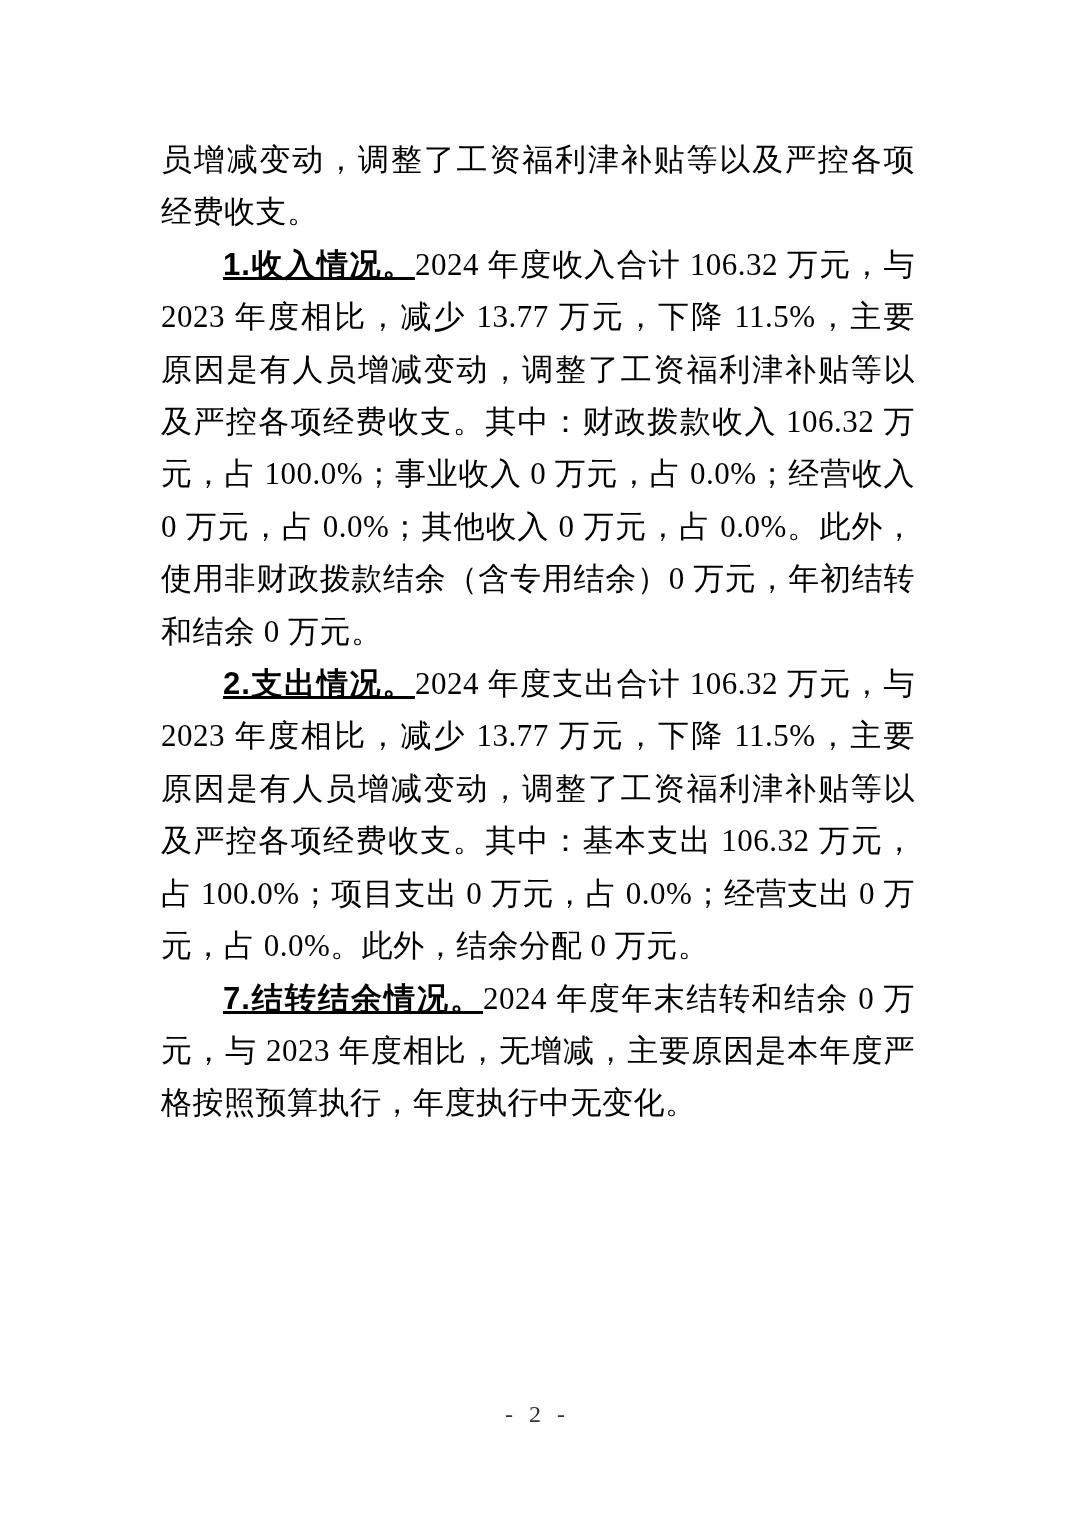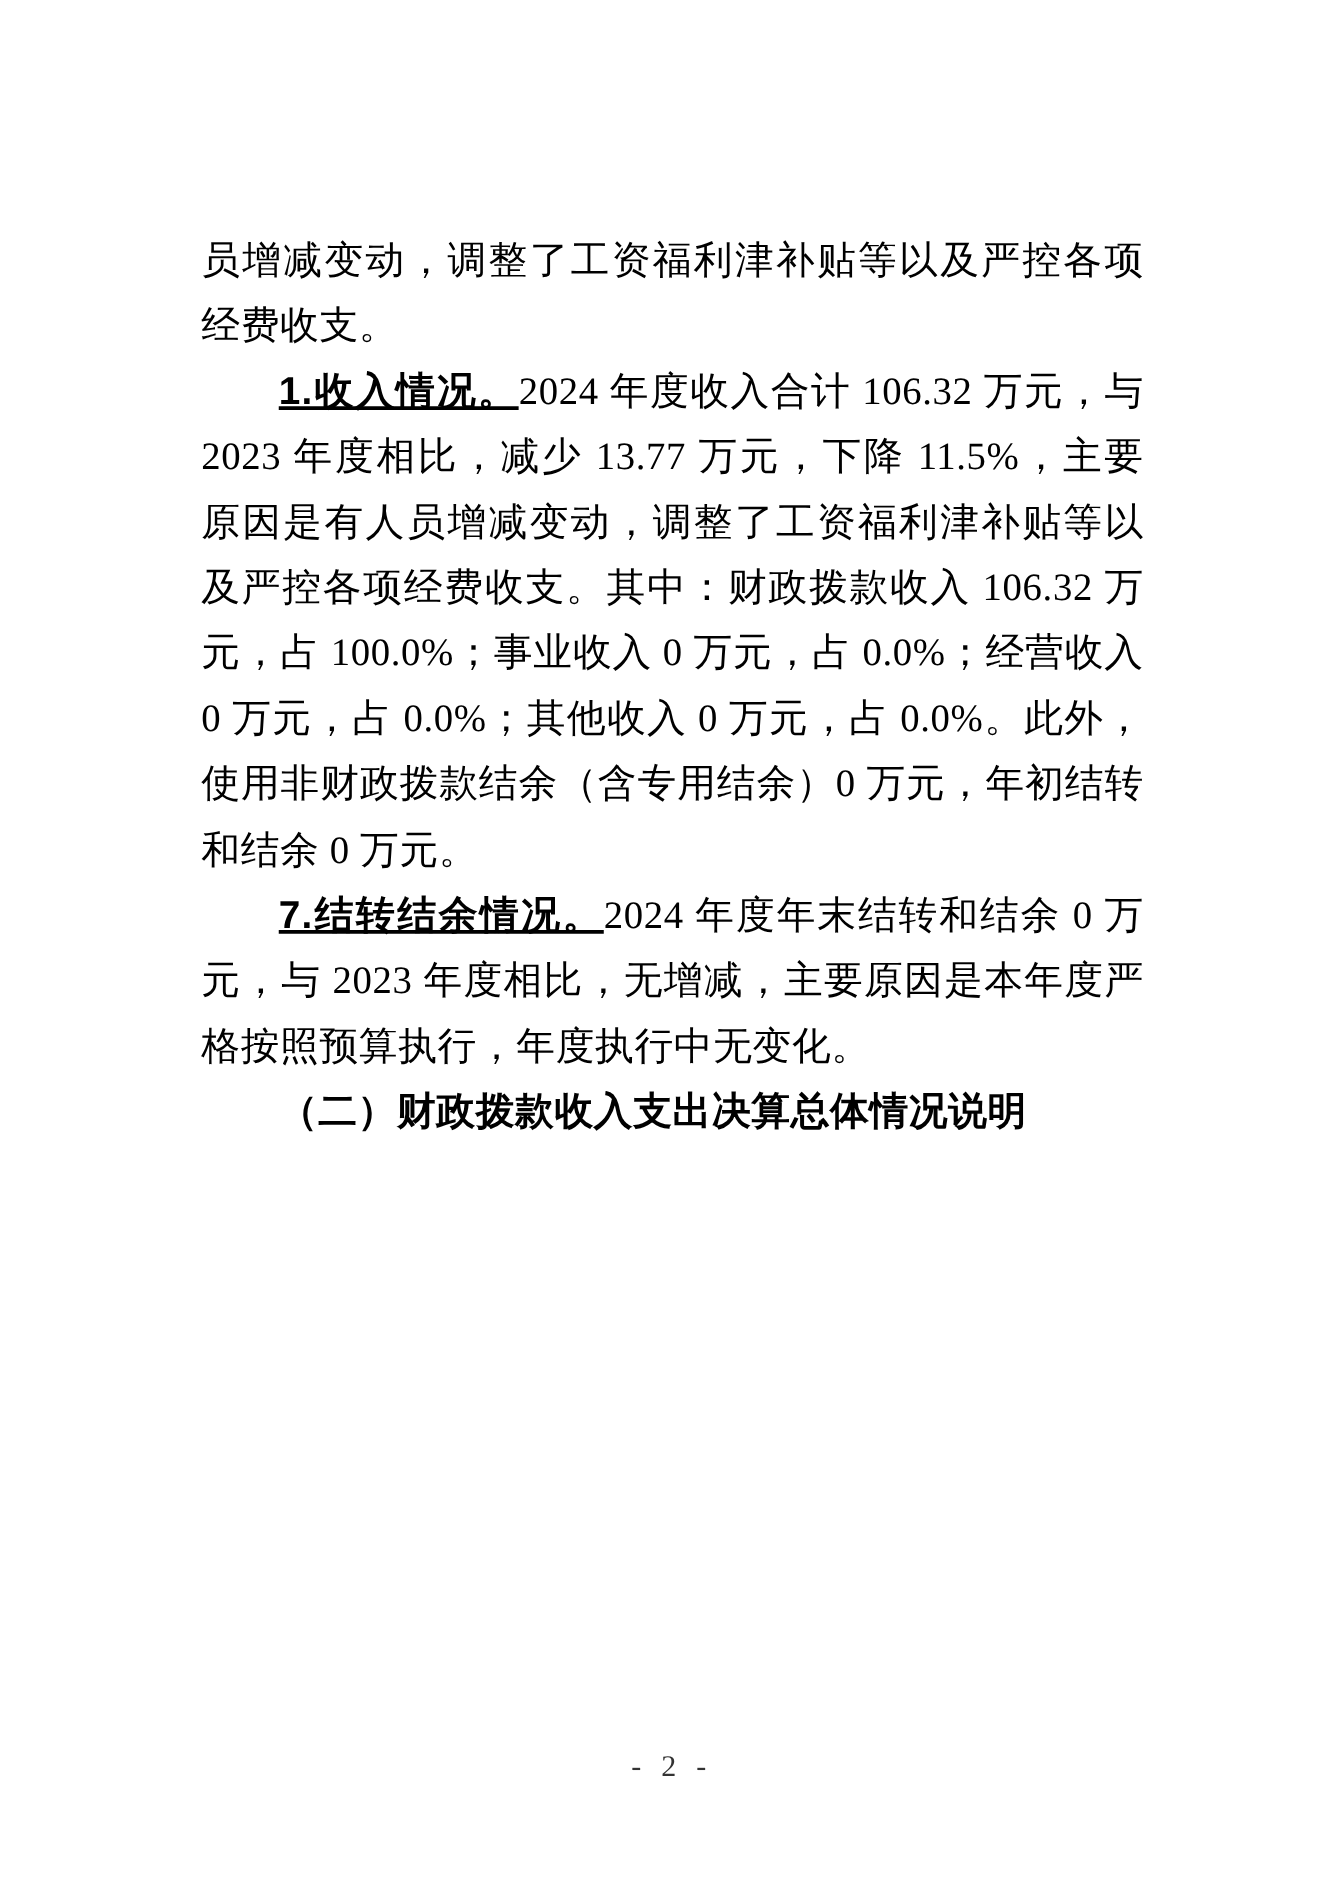--- a/index.html
+++ b/index.html
@@ -14,21 +14,20 @@
     background: #ffffff;
     overflow: hidden;
     font-family: "Liberation Serif", "DejaVu Serif", serif;
     color: #000000;
   }
   .content {
     position: absolute;
     left: 161px;
     top: 134px;
     width: 754px;
-    margin-top: 48px;
   }
   .content p {
     margin: 0;
     padding: 0;
     font-size: 31px;
     line-height: 52.4px;
     text-align: justify;
     text-justify: inter-ideograph;
     letter-spacing: 0.5px;
     word-break: break-all;
@@ -65,22 +64,22 @@
 </head>
 <body>
 
 <div class="page">
   <div class="content">
 
     <p class="continuation">员增减变动，调整了工资福利津补贴等以及严控各项经费收支。</p>
 
     <p class="indent"><span class="lead">1.收入情况。</span><span>2024 年度收入合计 106.32 万元，与 2023 年度相比，减少 13.77 万元，下降 11.5%，主要原因是有人员增减变动，调整了工资福利津补贴等以及严控各项经费收支。其中：财政拨款收入 106.32 万元，占 100.0%；事业收入 0 万元，占 0.0%；经营收入 0 万元，占 0.0%；其他收入 0 万元，占 0.0%。此外，使用非财政拨款结余（含专用结余）0 万元，年初结转和结余 0 万元。</span></p>
 
+    <p class="indent"><span class="lead">2.支出情况。</span><span>2024 年度支出合计 106.32 万元，与 2023 年度相比，减少 13.77 万元，下降 11.5%，主要原因是有人员增减变动，调整了工资福利津补贴等以及严控各项经费收支。其中：基本支出 106.32 万元，占 100.0%；项目支出 0 万元，占 0.0%；经营支出 0 万元，占 0.0%。此外，结余分配 0 万元。</span></p>
 
     <p class="indent"><span class="lead">7.结转结余情况。</span><span>2024 年度年末结转和结余 0 万元，与 2023 年度相比，无增减，主要原因是本年度严格按照预算执行，年度执行中无变化。</span></p>
 
-    <p class="indent subheading">（二）财政拨款收入支出决算总体情况说明</p>
 
 
   </div>
 
   <div class="footer">- 2 -</div>
 </div>
 
 </body></html>

